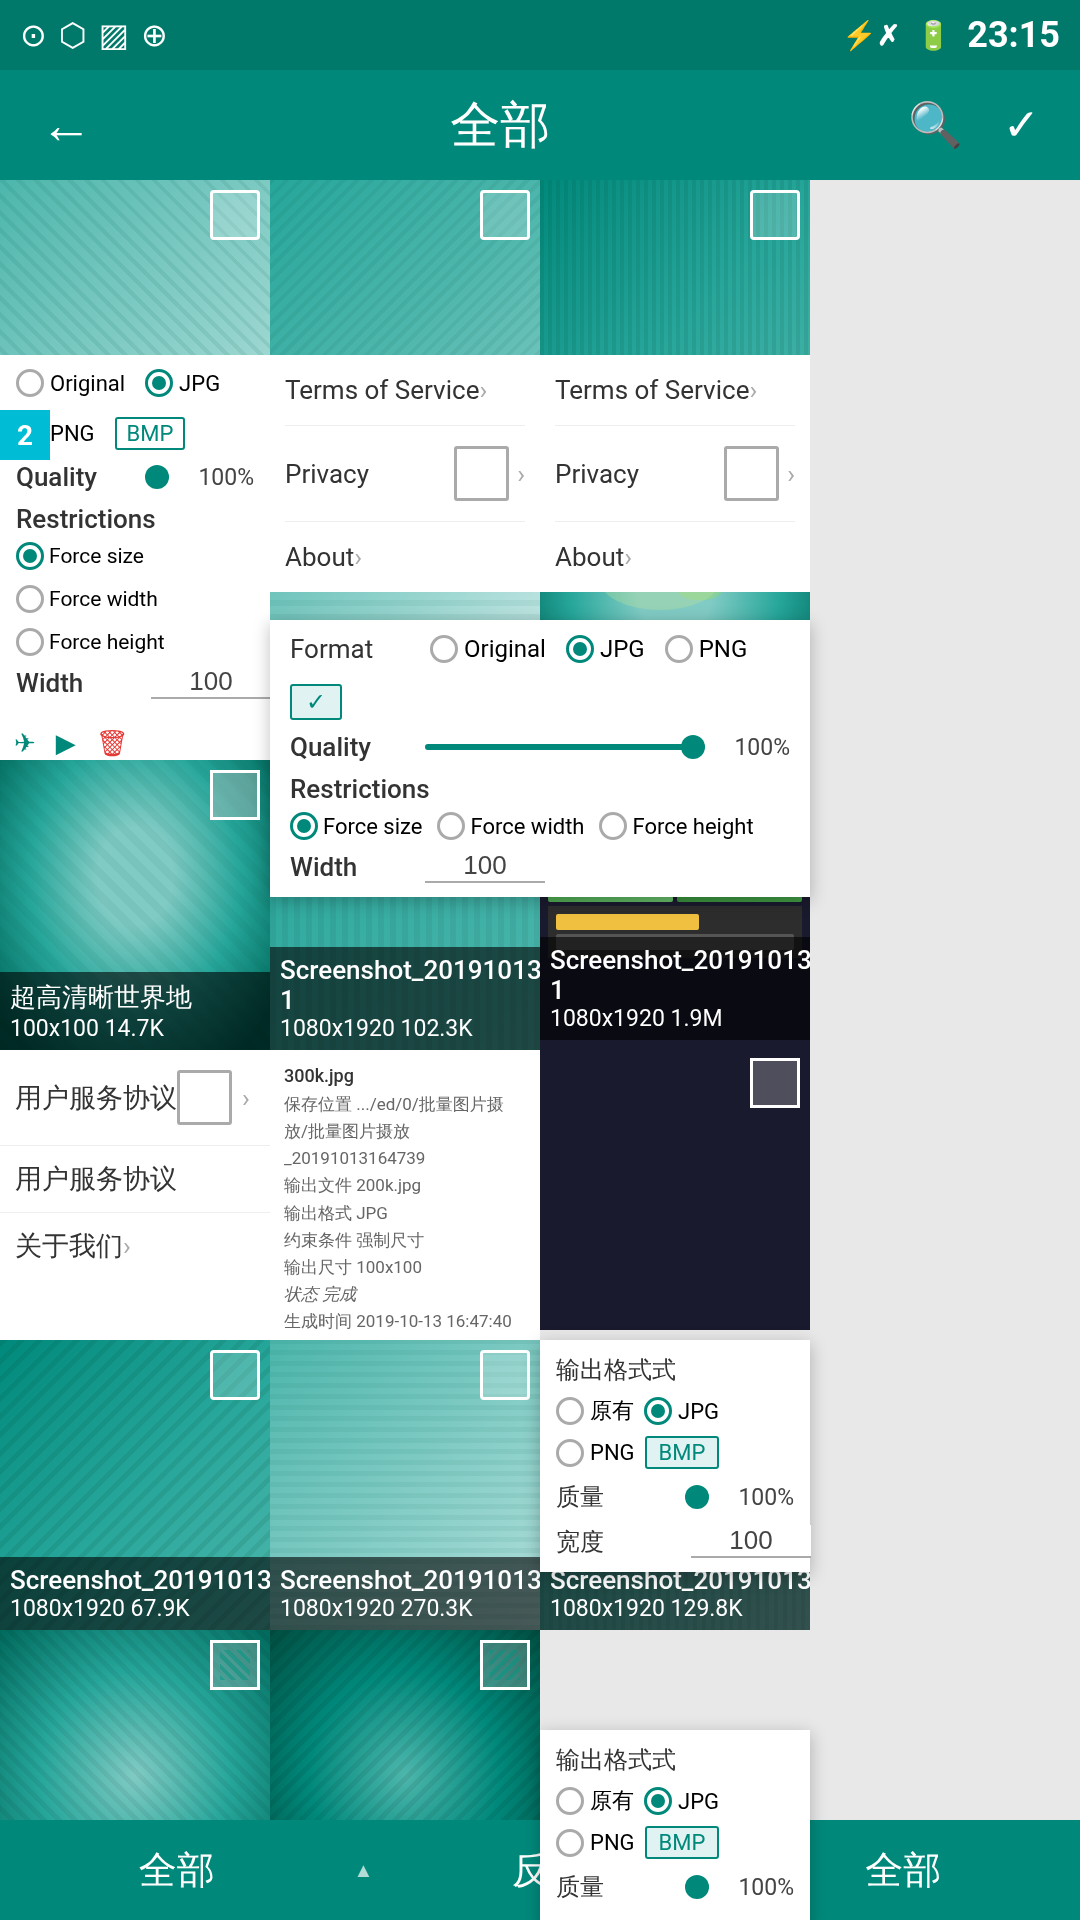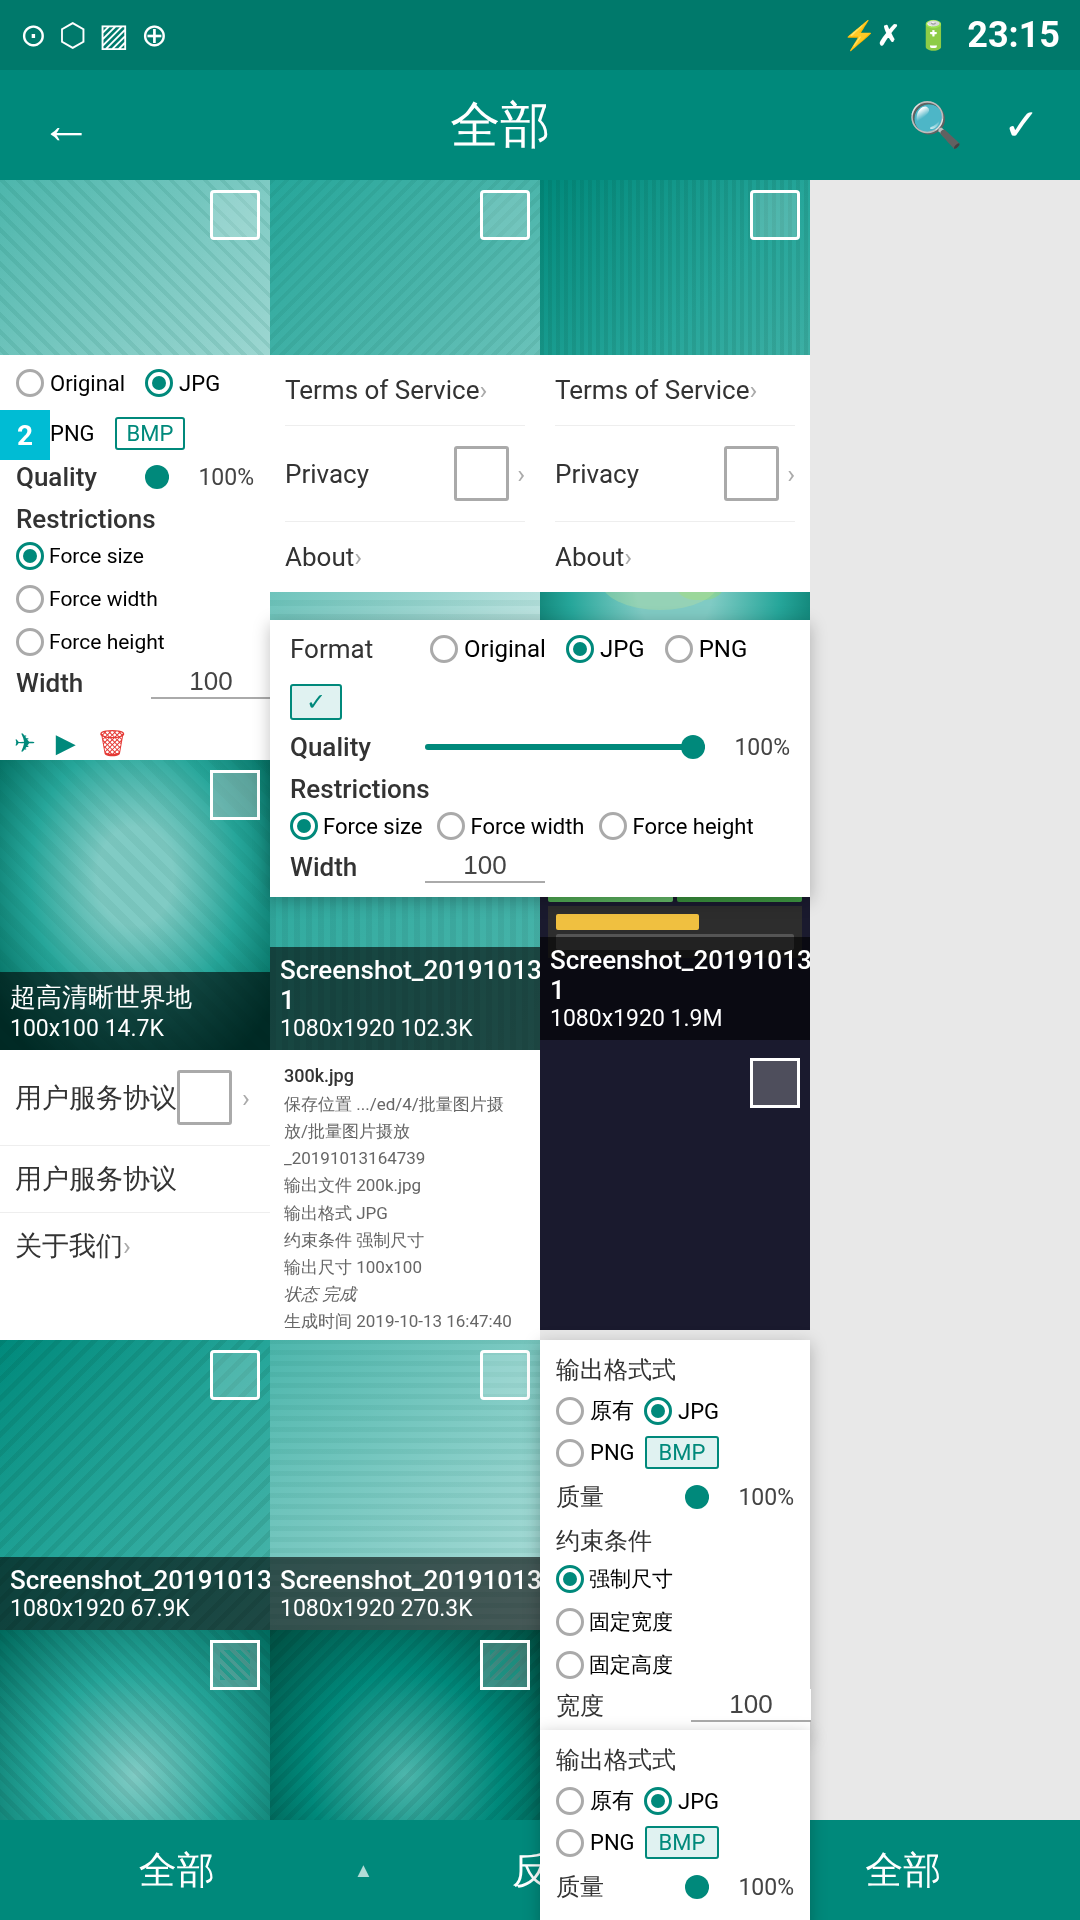--- a/index.html
+++ b/index.html
@@ -350,21 +350,21 @@
       <span style="font-size:27px;">用户服务协议</span>
     </div>
     <div class="menu-item" style="padding:15px 15px;">
       <span style="font-size:27px;">关于我们</span>
       <span class="menu-arrow">›</span>
     </div>
   </div>
 
   <div style="position:absolute;top:870px;left:270px;width:270px;height:290px;background:white;z-index:5;padding:12px 14px;font-size:16px;color:#555;line-height:1.6;overflow:hidden;">
     <div style="font-size:18px;font-weight:500;color:#333;">300k.jpg</div>
-    <div class="small-text">保存位置 .../ed/4/批量图片摄放/批量图片摄放_20191013164739</div>
+    <div class="small-text">保存位置 .../ed/0/批量图片摄放/批量图片摄放_20191013164739</div>
     <div class="small-text">输出文件 200k.jpg</div>
     <div class="small-text">输出格式 JPG</div>
     <div class="small-text">约束条件 强制尺寸</div>
     <div class="small-text">输出尺寸 100x100</div>
     <div class="small-text" style="display:flex;justify-content:space-between;font-style:italic;">
       <span>状态 完成</span>
     </div>
     <div class="small-text">生成时间 2019-10-13 16:47:40</div>
 
   </div>
@@ -578,37 +578,20 @@
       <div style="border:2px solid #00897b;padding:2px 12px;border-radius:3px;font-size:22px;color:#00897b;background:#e0f2f1;">BMP</div>
     </div>
     <div class="quality-row">
       <span class="quality-label" style="font-size:24px;">质量</span>
       <div class="slider-track">
         <div class="slider-fill" style="width:100%;"></div>
         <div class="slider-thumb"></div>
       </div>
       <span class="quality-value">100%</span>
     </div>
-    <div class="restrictions-row">
-      <div class="restrictions-title" style="font-size:24px;">约束条件</div>
-      <div class="radio-group-restrict" style="flex-wrap:wrap;">
-        <label style="display:flex;align-items:center;gap:5px;font-size:21px;">
-          <div class="radio-circle selected"></div>
-          <span>强制尺寸</span>
-        </label>
-        <label style="display:flex;align-items:center;gap:5px;font-size:21px;">
-          <div class="radio-circle"></div>
-          <span>固定宽度</span>
-        </label>
-        <label style="display:flex;align-items:center;gap:5px;font-size:21px;">
-          <div class="radio-circle"></div>
-          <span>固定高度</span>
-        </label>
-      </div>
-    </div>
     <div class="width-row">
       <span class="width-label" style="font-size:24px;">宽度</span>
       <input type="text" class="width-input" value="100" style="">
     </div>
   </div>
 
   <div style="position:absolute;top:1550px;left:540px;width:270px;background:white;z-index:15;padding:14px 16px;box-shadow:0 4px 16px rgba(0,0,0,0.25);">
     <div class="format-row" style="flex-wrap:wrap;gap:10px;">
       <span class="format-label" style="font-size:24px;width:100%;">输出格式式</span>
       <label style="display:flex;align-items:center;gap:6px;font-size:22px;">

